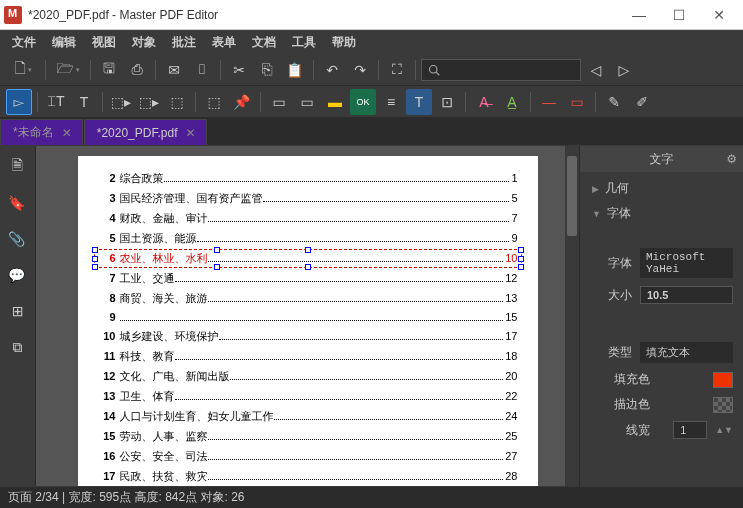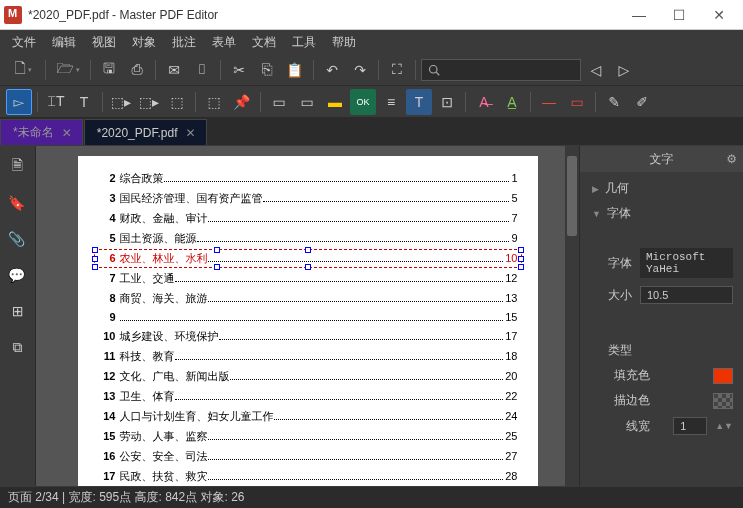--- a/index.html
+++ b/index.html
@@ -3,36 +3,36 @@
 <meta charset="utf-8">
 <style>
 * { margin: 0; padding: 0; box-sizing: border-box; font-family: "Microsoft YaHei", sans-serif; }
 body { width: 743px; height: 508px; background: #2b2b2b; display: flex; flex-direction: column; overflow: hidden; }
 .titlebar { height: 30px; background: #fff; display: flex; align-items: center; padding: 0 4px; border-bottom: 1px solid #ccc; }
 .logo { width: 18px; height: 18px; background: #c0392b; margin-right: 6px; border-radius: 2px; position: relative; }
 .logo::after { content: 'M'; color: #fff; font-size: 11px; font-weight: bold; position: absolute; top: 1px; left: 4px; }
 .title-text { font-size: 12px; color: #333; flex: 1; }
 .winbtns { display: flex; gap: 0; }
 .winbtn { width: 40px; height: 28px; display: flex; align-items: center; justify-content: center; font-size: 14px; color: #555; cursor: pointer; }
-.menubar { height: 24px; background: #3a3a3a; display: flex; align-items: center; padding: 0 4px; gap: 0; }
+.menubar { height: 24px; background: #3a3a3a; display: flex; align-items: center; padding: 0 4px; gap: 0; font-weight: bold; }
 .menu-item { padding: 2px 8px; font-size: 12px; color: #ccc; cursor: pointer; }
 .toolbar-row { height: 32px; background: #3a3a3a; display: flex; align-items: center; padding: 0 6px; gap: 2px; border-bottom: 1px solid #2b2b2b; }
 .tbtn { width: 26px; height: 26px; display: flex; align-items: center; justify-content: center; color: #ccc; cursor: pointer; border-radius: 2px; font-size: 14px; }
 .tbtn.wide { width: 34px; }
 .tbtn.selected { background: #1e5a99; border: 1px solid #4a9eff; }
 .tbtn.red { color: #e74c3c; }
 .tbtn.redline { color: #ff6b9d; }
 .tbtn.blue { background: #2d5a8a; }
 .sep { width: 1px; height: 20px; background: #555; margin: 0 3px; }
 .searchbox { flex: 1; max-width: 160px; height: 22px; background: #2b2b2b; border: 1px solid #555; padding: 0 6px; color: #ccc; font-size: 11px; display: flex; align-items: center; }
 .searchbox svg { width: 12px; height: 12px; margin-right: 4px; }
 .nav-arrows { display: flex; gap: 2px; }
 .tabs-row { height: 28px; background: #2b2b2b; display: flex; align-items: flex-end; border-bottom: 1px solid #3a3a3a; }
 .tab { height: 26px; padding: 0 10px 0 12px; display: flex; align-items: center; gap: 8px; font-size: 12px; cursor: pointer; background: #333; border: 1px solid #444; border-bottom: none; margin-right: 1px; }
-.tab.active { background: #0f172a; color: #ccc; margin-top: 10px; }
+.tab.active { background: #4c1d95; color: #ccc; margin-top: 10px; }
 .tab.inactive { background: #4c1d95; color: #999; }
 .tab-close { color: #888; font-size: 12px; cursor: pointer; }
 .main-area { flex: 1; display: flex; overflow: hidden; }
 .left-sidebar { width: 36px; background: #3a3a3a; display: flex; flex-direction: column; padding: 6px 0; gap: 6px; border-right: 1px solid #2b2b2b; }
 .sb-btn { width: 30px; height: 30px; margin: 0 auto; display: flex; align-items: center; justify-content: center; color: #ccc; cursor: pointer; font-size: 14px; }
 .doc-area { flex: 1; background: #555; display: flex; justify-content: center; padding: 10px 10px 0 10px; overflow: hidden; position: relative; }
 .page { width: 460px; background: #fff; padding: 10px 20px; font-family: SimSun, serif; font-size: 11px; color: #000; }
 .toc-row { display: flex; align-items: baseline; margin: 5px 0; white-space: nowrap; }
 .toc-num { width: 18px; text-align: right; margin-right: 4px; font-weight: bold; }
 .toc-label { }
@@ -303,25 +303,26 @@
           <span class="section-arrow">▼</span>
           <span>字体</span>
         </div>
       <div style="height:18px"></div>
       <div class="prop-row">
         <div class="prop-label">字体</div>
         <div class="prop-value">Microsoft YaHei</div>
       </div>
       <div class="prop-row" style="justify-content:flex-end">
         <div class="prop-label">大小</div>
-        <input class="prop-input" style="width: 44px;" value="10.5">
+        <input class="prop-input" style="width: 44px; font-weight: bold;" value="10.5">
       </div>
       <div style="height:30px"></div>
       <div class="prop-row">
         <div class="prop-label">类型</div>
+        <div class="prop-value">填充文本</div>
       </div>
       <div class="prop-row">
         <div class="prop-label" style="width:60px">填充色</div>
         <div style="flex:1"></div>
         <div class="color-swatch color-red"></div>
       </div>
       <div class="prop-row">
         <div class="prop-label" style="width:60px">描边色</div>
         <div style="flex:1"></div>
         <div class="color-swatch color-none"></div>

